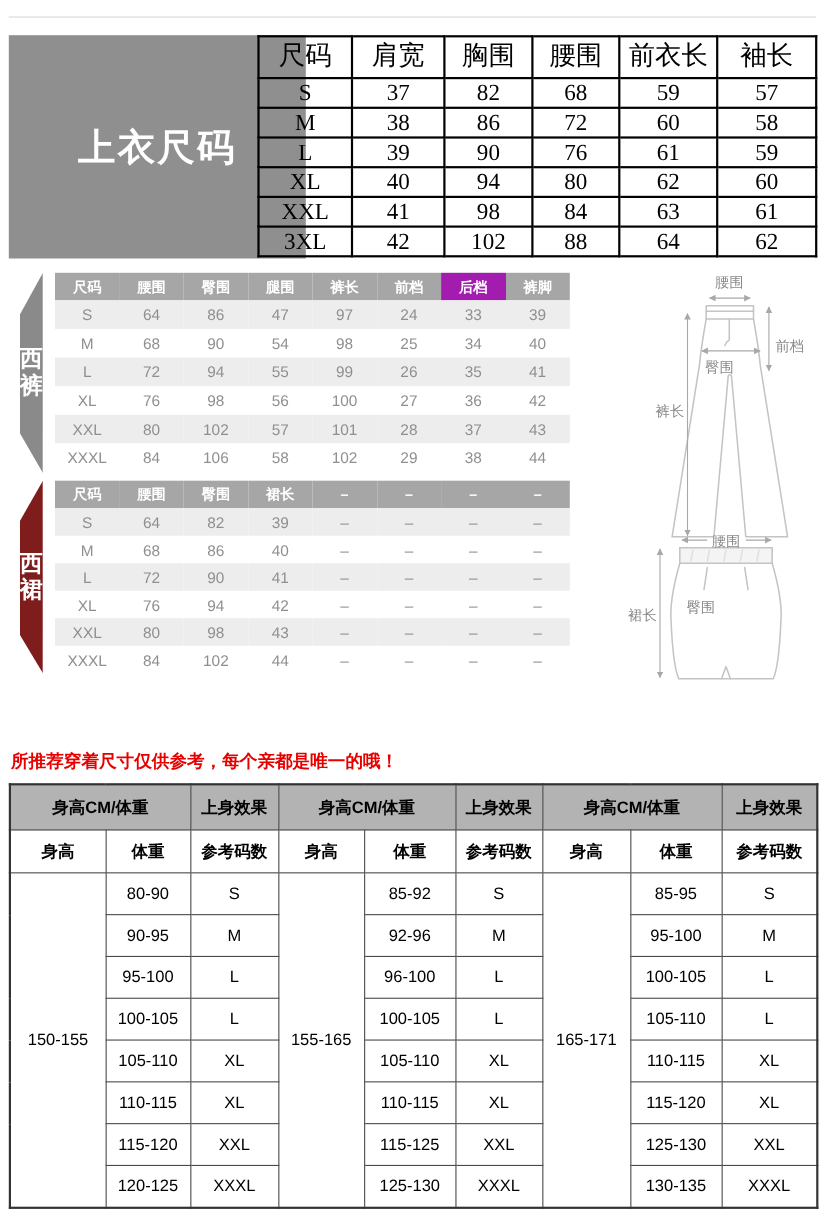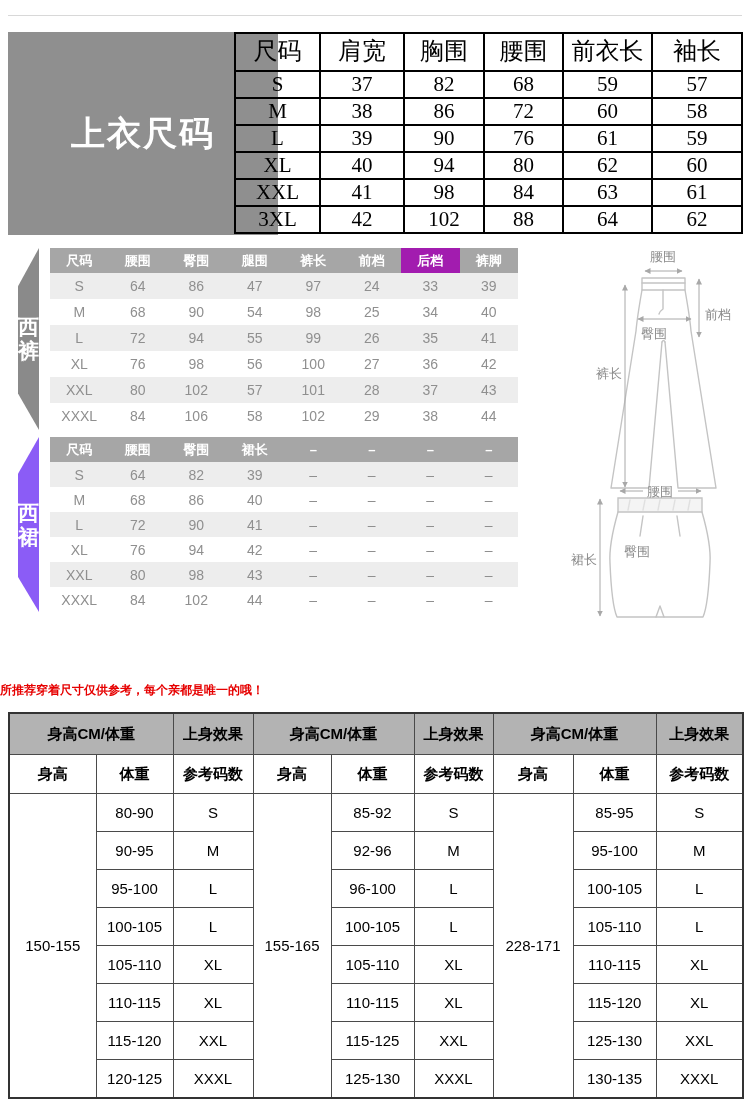--- a/index.html
+++ b/index.html
@@ -41,21 +41,21 @@
   .diagram{position:absolute;}
   .diagram text{font-size:13px;fill:#8a8a8a;font-family:"Liberation Sans",sans-serif;}
   .garment{stroke:#c4c4c4;stroke-width:1.4;fill:none;stroke-linejoin:round;stroke-linecap:round;}
   .garment-fill{stroke:#c4c4c4;stroke-width:1.4;fill:#f4f4f4;}
   .measure{stroke:#a8a8a8;stroke-width:1;fill:none;}
 
   
   .rec-bar{position:absolute;left:8px;top:641px;width:734px;height:35px;
            display:flex;align-items:center;}
   .rec-bar-label{color:#333;font-size:20px;font-weight:bold;padding-left:13px;}
-  .rec-note{position:absolute;left:0;top:682px;font-size:12px;font-weight:bold;}
+  .rec-note{position:absolute;left:10px;top:682px;font-size:16px;font-weight:bold;}
 
   .rec-table-wrap{position:absolute;left:8px;top:712px;width:734px;}
   table.rec-table{border-collapse:collapse;width:100%;table-layout:fixed;color:#000;}
   table.rec-table th,table.rec-table td{border:1px solid #4a4a4a;text-align:center;
         vertical-align:middle;padding:0;font-size:15px;}
   table.rec-table{border:2px solid #333;}
   table.rec-table thead tr.h1 th{height:40px;font-weight:bold;}
   table.rec-table thead tr.h2 th{height:38px;font-weight:bold;background:#fff;}
   table.rec-table tbody td{height:37px;font-weight:normal;}
 </style>
@@ -243,21 +243,21 @@
     <line class="measure" x1="80" y1="26" x2="117" y2="26" marker-start="url(#arr-p)" marker-end="url(#arr-p)"></line>
     <text x="98" y="16" text-anchor="middle">腰围</text>
     <line class="measure" x1="60" y1="40" x2="60" y2="242" marker-start="url(#arr-p)" marker-end="url(#arr-p)"></line>
     <text x="44" y="133" text-anchor="middle">裤长</text>
     <line class="measure" x1="134" y1="34" x2="134" y2="92" marker-start="url(#arr-p)" marker-end="url(#arr-p)"></line>
     <text x="140" y="74" text-anchor="start">前档</text>
     <line class="measure" x1="73" y1="74" x2="126" y2="74" marker-start="url(#arr-p)" marker-end="url(#arr-p)"></line>
     <text x="89" y="93" text-anchor="middle">臀围</text>
   </svg>
 
-  <div class="banner" id="skirt-banner" style="top: 437px; height: 175px; background: #8b5cf6;">
+  <div class="banner" id="skirt-banner" style="top: 437px; height: 175px; background: #7f1d1d;">
     <span class="banner-label">西裙</span>
   </div>
   <div class="mid-table-wrap skirt-wrap" style="top:437px;">
     <table class="mid-table" id="skirt-table">
         <thead>
           <tr>
             <th style="background: rgb(166, 166, 166);">尺码</th>
             <th style="background: rgb(166, 166, 166);">腰围</th>
             <th style="background: rgb(166, 166, 166);">臀围</th>
             <th style="background: rgb(166, 166, 166);">裙长</th>
@@ -391,21 +391,21 @@
           </tr>
         </thead>
         <tbody>
           <tr>
             <td rowspan="8">150-155</td>
             <td>80-90</td>
             <td>S</td>
             <td rowspan="8">155-165</td>
             <td>85-92</td>
             <td>S</td>
-            <td rowspan="8">228-171</td>
+            <td rowspan="8">165-171</td>
             <td>85-95</td>
             <td>S</td>
           </tr>
           <tr>
             <td>90-95</td>
             <td>M</td>
             <td>92-96</td>
             <td>M</td>
             <td>95-100</td>
             <td>M</td>

